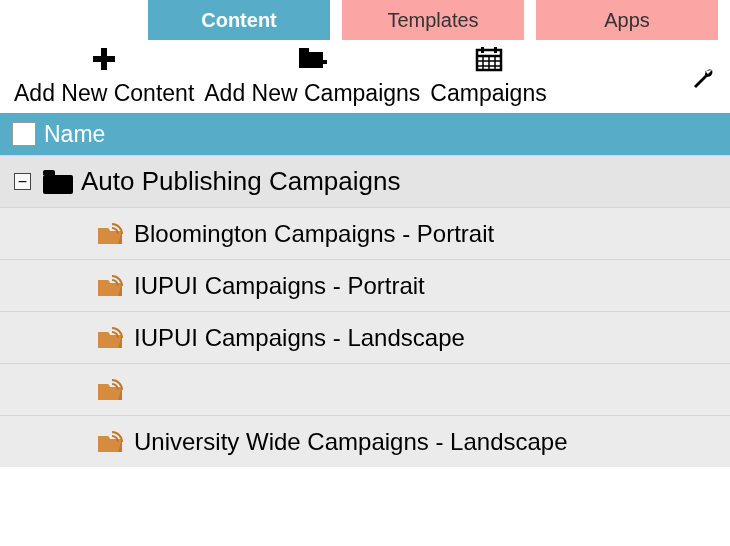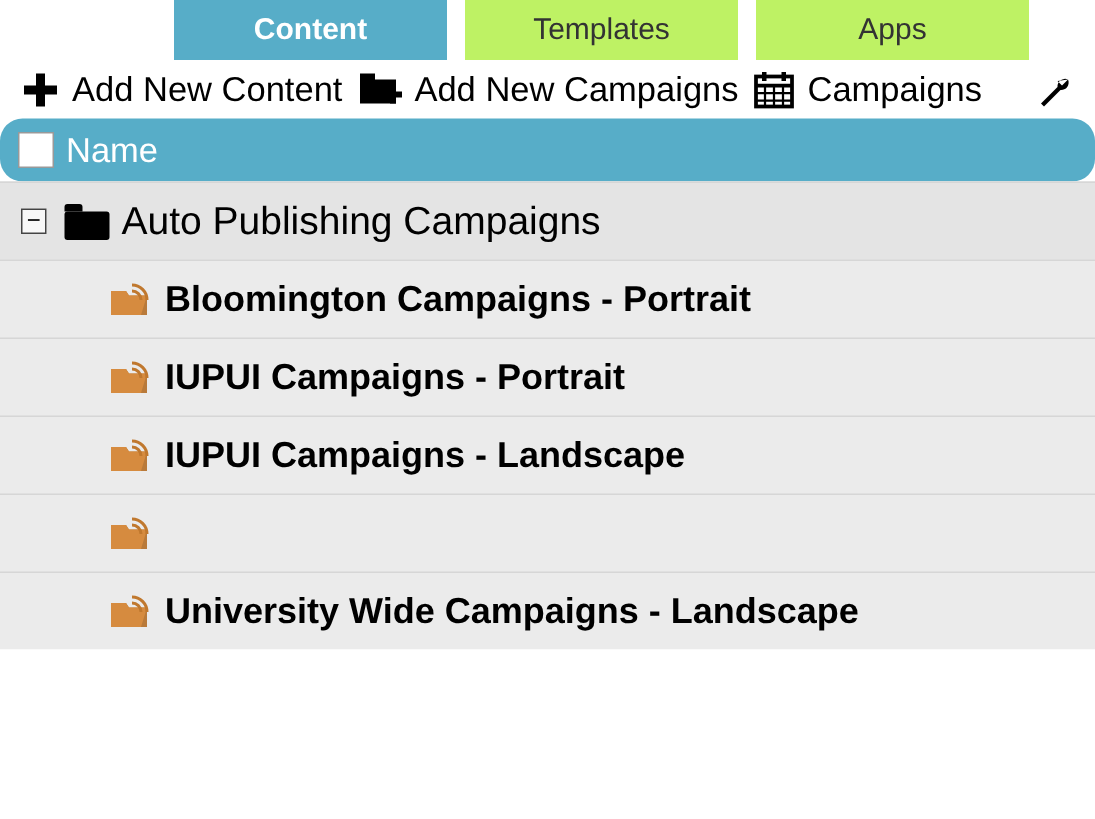--- a/index.html
+++ b/index.html
@@ -9,29 +9,30 @@
     background: #fff;
     color: #000;
   }
 
   
   .tab-strip {
     display: flex;
     gap: 12px;
     padding-left: 116px;
     background: #fff;
+    margin-left: 32px;
   }
   .tab {
     width: 182px;
     height: 40px;
     display: flex;
     align-items: center;
     justify-content: center;
     font-size: 20px;
-    background: #bef264;
+    background: #fca5a5;
     color: #333;
     cursor: pointer;
     user-select: none;
   }
   .tab.active {
     background: #57adc8;
     color: #fff;
     font-weight: bold;
   }
 
@@ -45,32 +46,32 @@
   }
   .tool-btn {
     display: flex;
     align-items: center;
     gap: 8px;
     font-size: 23px;
     color: #000;
     cursor: pointer;
     user-select: none;
     white-space: nowrap;
+    flex-direction: column;
   }
   .tool-btn svg { display: block; }
 
   
   .col-header {
     display: flex;
     align-items: center;
     gap: 8px;
     height: 42px;
     background: #57adc8;
     padding: 0 12px;
-    border-radius: 15px;
   }
   .col-header .chk {
     width: 24px;
     height: 24px;
     background: #fff;
     border: 1px solid #999;
     cursor: pointer;
   }
   .col-header .label {
     color: #fff;
@@ -87,22 +88,21 @@
     padding-left: 14px;
     font-size: 24px;
     cursor: pointer;
     user-select: none;
   }
   .row.root {
     background: #e4e4e4;
     font-size: 26px;
   }
   .row.child {
-    padding-left: 72px;
-    font-weight: bold;
+    padding-left: 96px;
   }
   .expand-box {
     width: 17px;
     height: 17px;
     border: 1px solid #444;
     display: flex;
     align-items: center;
     justify-content: center;
     margin-right: 12px;
     font-size: 16px;

